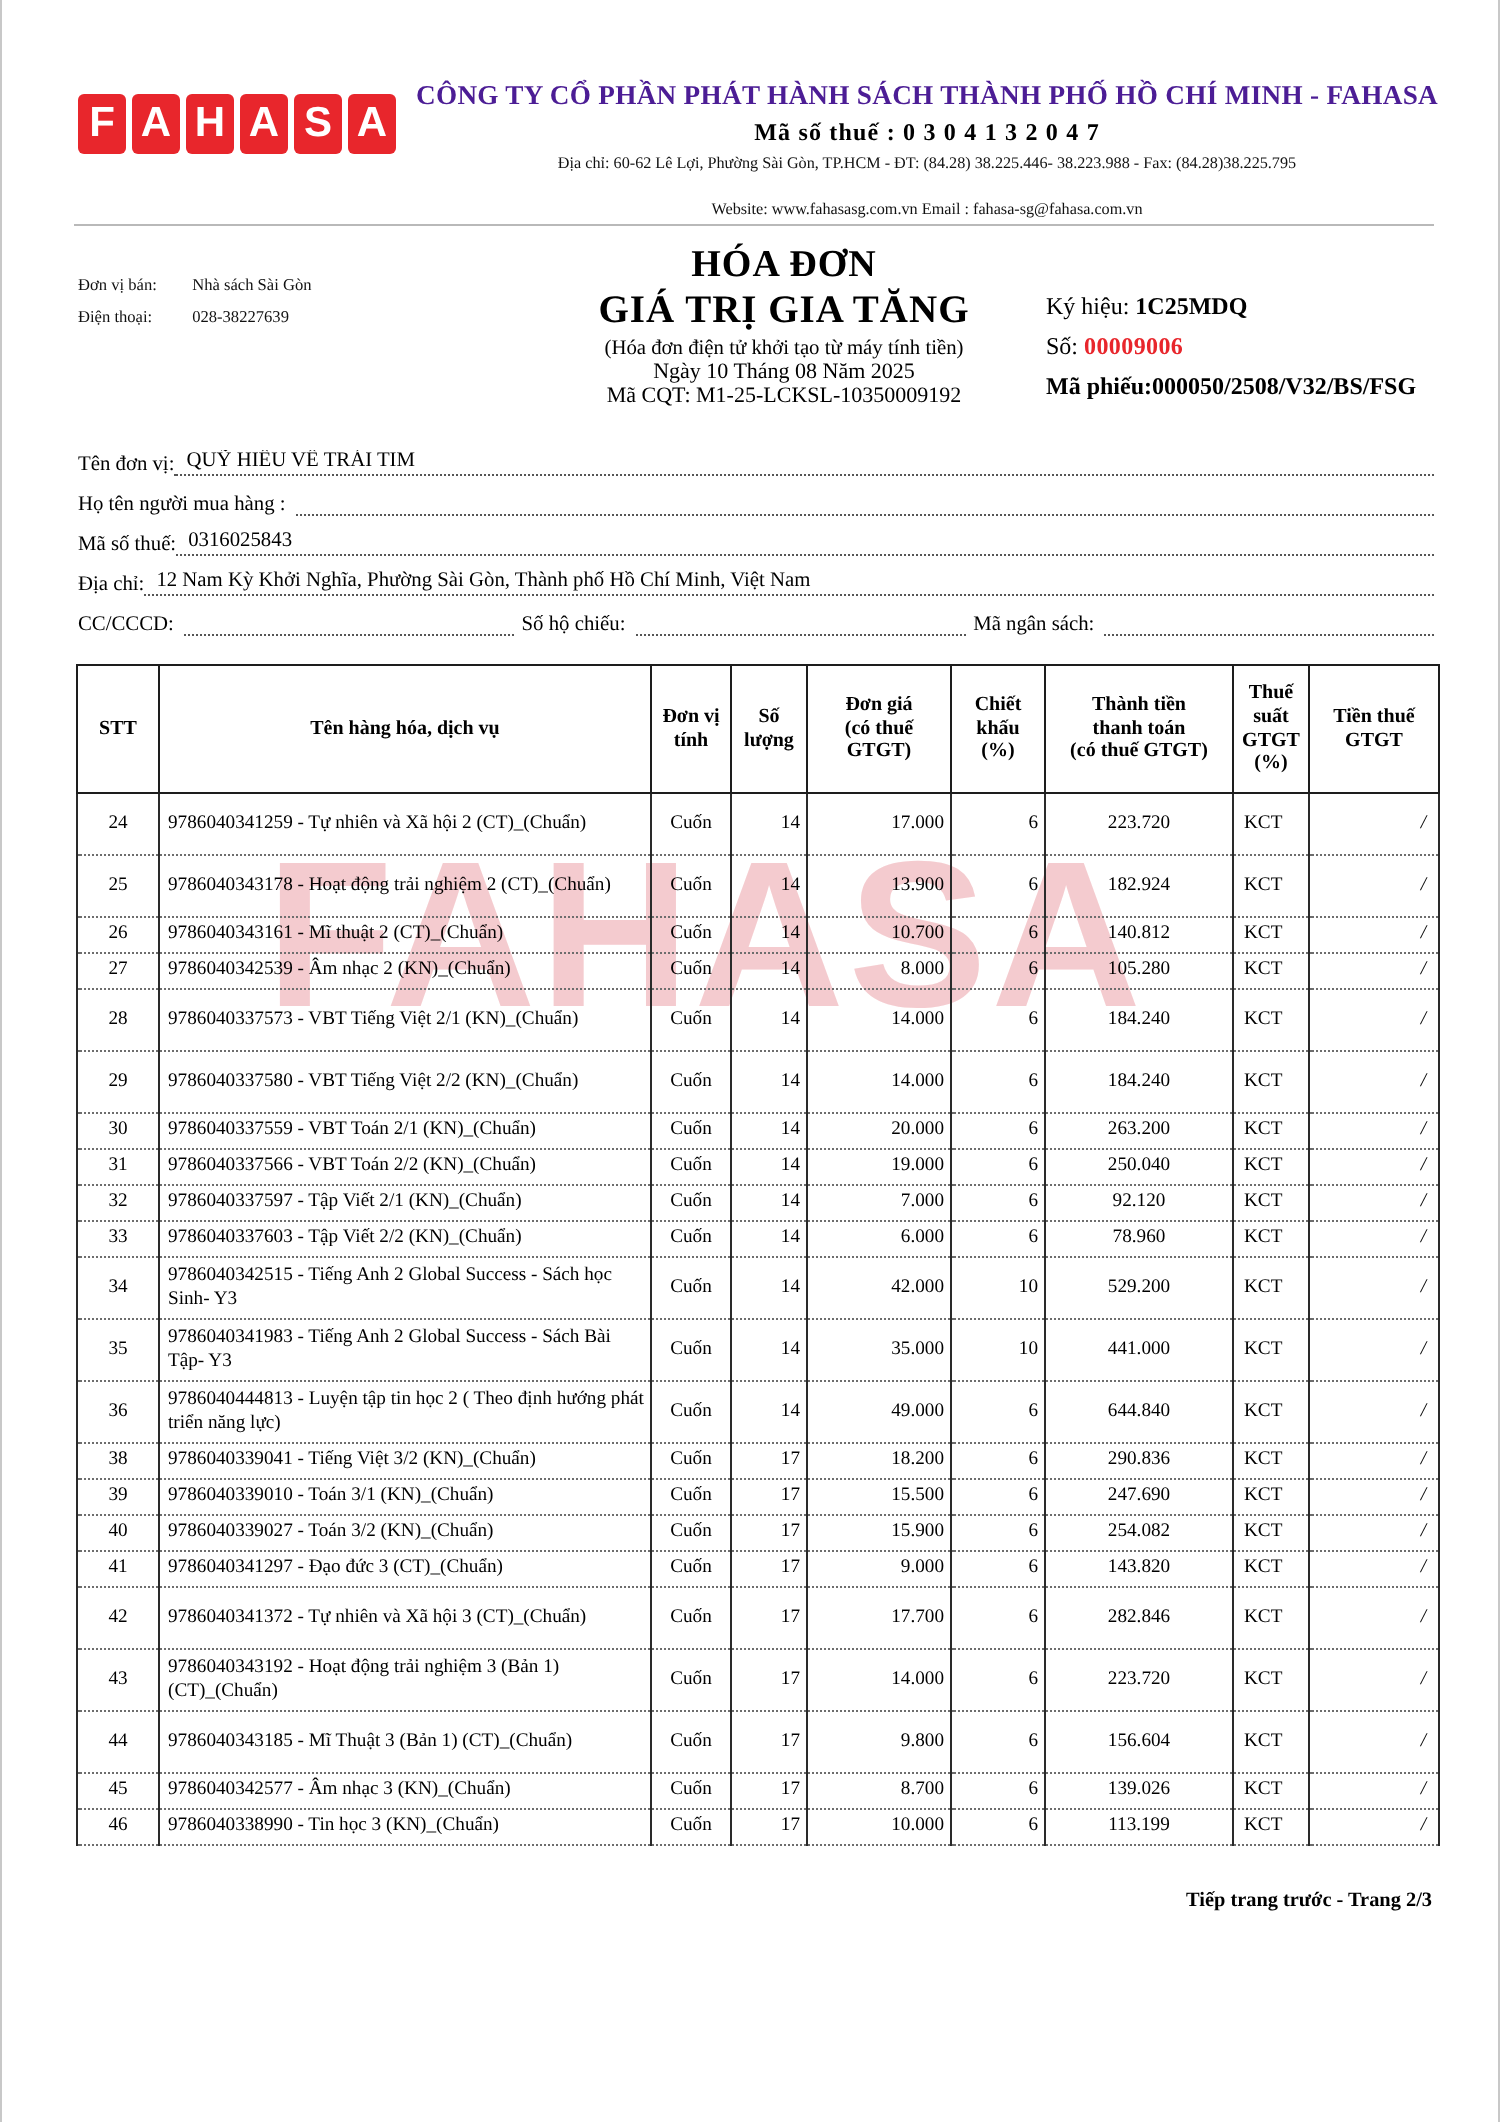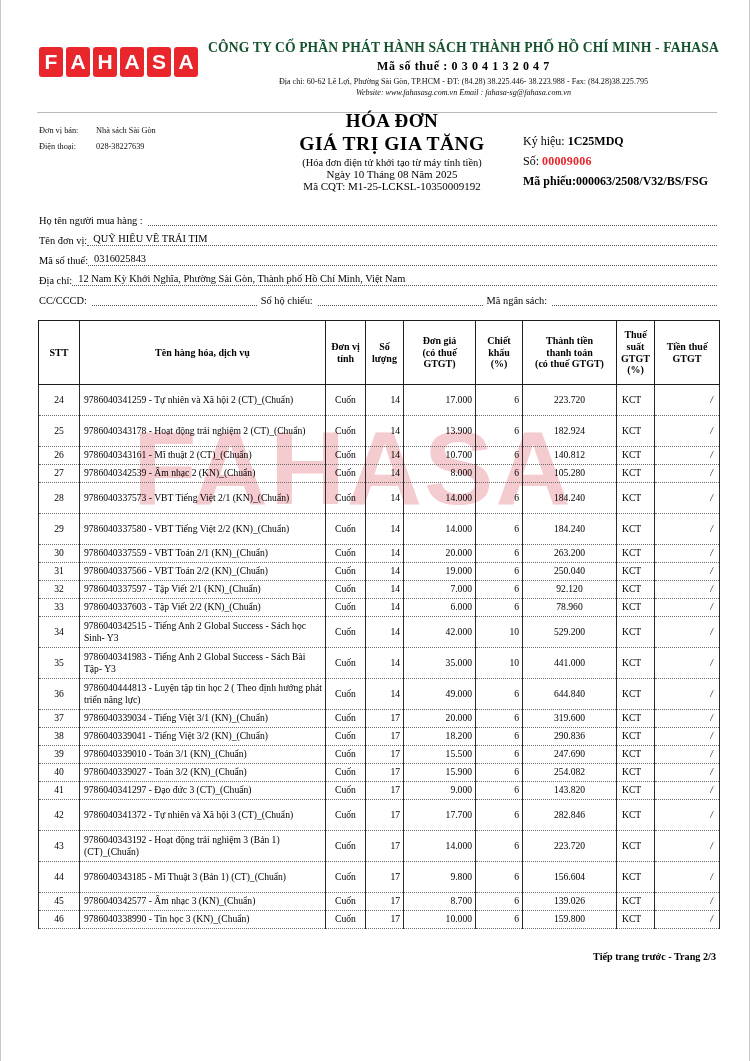--- a/index.html
+++ b/index.html
@@ -67,34 +67,34 @@
   }
   .company {
     flex: 1 1 auto;
     text-align: center;
     padding-left: 10px;
   }
   .company-name {
     font-weight: bold;
     font-size: 13.6px;
     letter-spacing: .15px;
-    color: #14532d;
+    color: #4c1d95;
   }
   .company-tax {
     font-weight: bold;
     font-size: 12px;
     margin-top: 3px;
     letter-spacing: .6px;
   }
   .company-addr, .company-web {
     font-size: 8.1px;
     margin-top: 3px;
     color: #111;
   }
-  .company-web { margin-top: 2px; font-style: italic; }
+  .company-web { margin-top: 14px; }
   .hr-top {
     position: absolute;
     left: 36px; right: 32px;
     top: 112px;
     height: 1px;
     background: #b9b9b9;
     z-index: 2;
   }
 
   
@@ -285,33 +285,33 @@
     <div class="serialblock">
       <div class="row">
         <span class="k">Ký hiệu:</span>
         <span>1C25MDQ</span>
       </div>
       <div class="row">
         <span class="k">Số:</span>
         <span class="num-red">00009006</span>
       </div>
       <div class="row">
-        <span>Mã phiếu:</span><span>000063/2508/V32/BS/FSG</span>
+        <span>Mã phiếu:</span><span>000050/2508/V32/BS/FSG</span>
       </div>
     </div>
   </div>
 
   <div class="buyer">
+    <div class="bline">
+      <span class="label">Tên đơn vị:</span>
+      <span class="val">QUỸ HIẾU VỀ TRÁI TIM</span>
+    </div>
     <div class="bline">
       <span class="label">Họ tên người mua hàng :</span>
       <span class="dots"></span>
-    </div>
-    <div class="bline">
-      <span class="label">Tên đơn vị:</span>
-      <span class="val">QUỸ HIẾU VỀ TRÁI TIM</span>
     </div>
     <div class="bline">
       <span class="label">Mã số thuế:</span>
       <span class="val">0316025843</span>
     </div>
     <div class="bline">
       <span class="label">Địa chỉ:</span>
       <span class="val">12 Nam Kỳ Khởi Nghĩa, Phường Sài Gòn, Thành phố Hồ Chí Minh, Việt Nam</span>
     </div>
     <div class="bline">
@@ -514,31 +514,20 @@
             <td class="c-name">9786040444813 - Luyện tập tin học 2 ( Theo định hướng phát triển năng lực)</td>
             <td class="c-unit">Cuốn</td>
             <td class="c-qty">14</td>
             <td class="c-price">49.000</td>
             <td class="c-disc">6</td>
             <td class="c-total">644.840</td>
             <td class="c-rate">KCT</td>
             <td class="c-tax">/</td>
           </tr>
           <tr>
-            <td class="c-stt">37</td>
-            <td class="c-name">9786040339034 - Tiếng Việt 3/1 (KN)_(Chuẩn)</td>
-            <td class="c-unit">Cuốn</td>
-            <td class="c-qty">17</td>
-            <td class="c-price">20.000</td>
-            <td class="c-disc">6</td>
-            <td class="c-total">319.600</td>
-            <td class="c-rate">KCT</td>
-            <td class="c-tax">/</td>
-          </tr>
-          <tr>
             <td class="c-stt">38</td>
             <td class="c-name">9786040339041 - Tiếng Việt 3/2 (KN)_(Chuẩn)</td>
             <td class="c-unit">Cuốn</td>
             <td class="c-qty">17</td>
             <td class="c-price">18.200</td>
             <td class="c-disc">6</td>
             <td class="c-total">290.836</td>
             <td class="c-rate">KCT</td>
             <td class="c-tax">/</td>
           </tr>
@@ -619,21 +608,21 @@
             <td class="c-rate">KCT</td>
             <td class="c-tax">/</td>
           </tr>
           <tr>
             <td class="c-stt">46</td>
             <td class="c-name">9786040338990 - Tin học 3 (KN)_(Chuẩn)</td>
             <td class="c-unit">Cuốn</td>
             <td class="c-qty">17</td>
             <td class="c-price">10.000</td>
             <td class="c-disc">6</td>
-            <td class="c-total">159.800</td>
+            <td class="c-total">113.199</td>
             <td class="c-rate">KCT</td>
             <td class="c-tax">/</td>
           </tr>
         </tbody>
     </table>
   </div>
 
   <div class="footer">Tiếp trang trước - Trang 2/3</div>
 
 </div>

